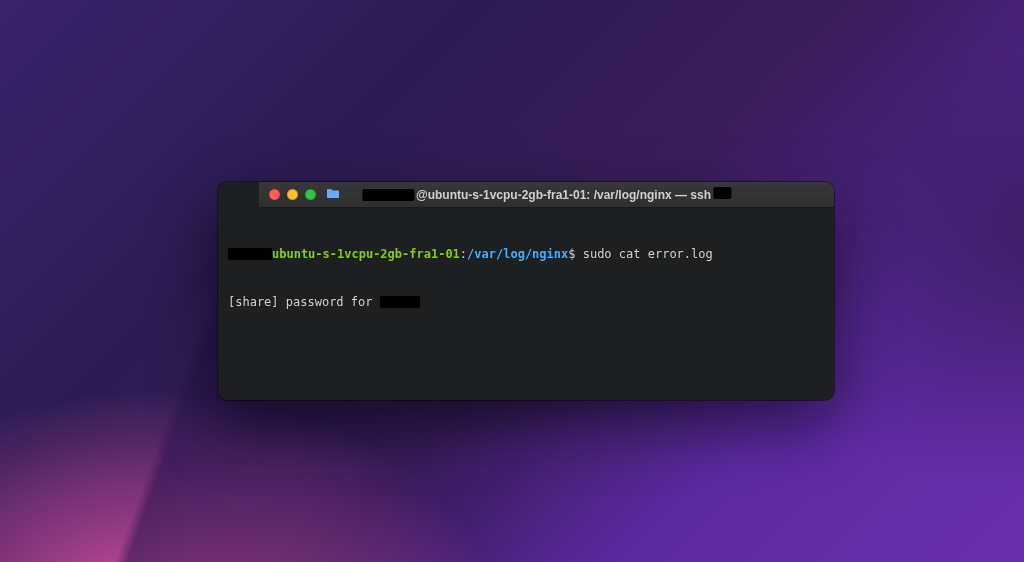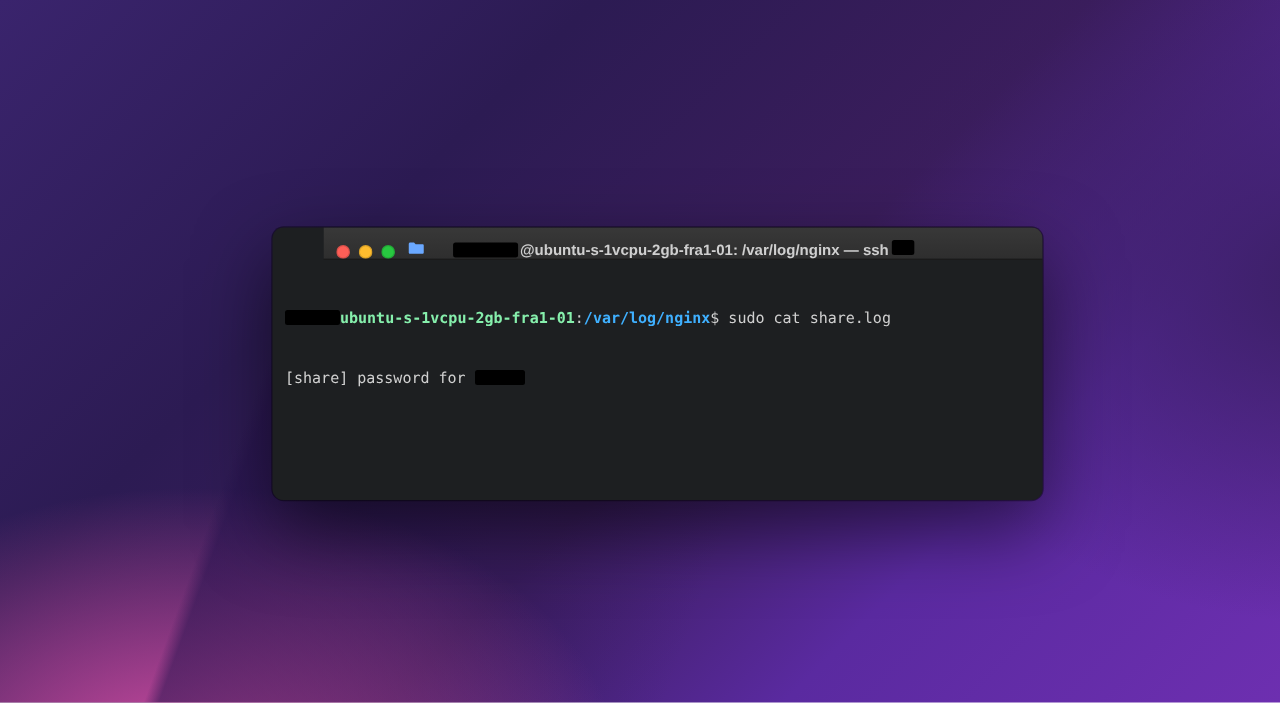--- a/index.html
+++ b/index.html
@@ -20,21 +20,21 @@
       position: absolute;
       left: 218px; top: 182px; width: 616px; height: 218px;
       border-radius: 9px;
       box-shadow: 0 24px 60px rgba(0,0,0,0.55), 0 0 0 1px rgba(0,0,0,0.4);
       overflow: hidden;
       background: #1d1f21;
     }
     .titlebar {
       height: 26px;
       background: linear-gradient(#383838, #2e2e2e);
-      display: flex; align-items: flex-end; padding: 0 10px;
+      display: flex; align-items: center; padding: 0 10px;
       position: relative;
       border-bottom: 1px solid #1a1a1a;
       margin-left: 41px;
     }
     .traffic { display: flex; gap: 7px; }
     .traffic span { width: 11px; height: 11px; border-radius: 50%; display: block; }
     .traffic .red { background: #ff5f57; border: .5px solid rgba(0,0,0,.15); }
     .traffic .yellow { background: #febc2e; border: .5px solid rgba(0,0,0,.15); }
     .traffic .green { background: #28c840; border: .5px solid rgba(0,0,0,.15); }
     .folder-icon { margin-left: 10px; color: #7aa9ff; font-size: 12px; }
@@ -43,21 +43,21 @@
     .term-body {
       padding: 6px 10px 10px 10px;
       font-family: "SFMono-Regular", Menlo, Consolas, monospace;
       font-size: 12px; line-height: 16px;
       color: #d0d0d0;
       white-space: pre;
       overflow: hidden;
       background: #1d1f21;
     }
     .line { white-space: pre-wrap; word-break: break-all; }
-    .prompt-user { color: #86efac; font-weight: 600; text-align: right; }
+    .prompt-user { color: #84cc16; font-weight: 600; text-align: right; }
     .prompt-path { color: #3fb0ff; font-weight: 600; }
     .prompt-dollar { color: #cfcfcf; }
     .redact-block { display:inline-block; background:#000; height:12px; vertical-align:-2px; border-radius:2px; }
     .rw { width: 44px; }
     .rw2 { width: 40px; }
     .title-tail .redact { width: 18px; }
   </style>
 </head>
 <body>
 
@@ -77,21 +77,21 @@
         </svg>
     </span>
     <div class="title-text">
       <span class="redact"></span>
         <span>@ubuntu-s-1vcpu-2gb-fra1-01: /var/log/nginx — ssh </span>
         <span class="title-tail"><span class="redact"></span></span>
     </div>
   </div>
 
   <div class="term-body">
-    <div class="line"><span class="redact-block rw"></span><span class="prompt-user"><span>ubuntu-s-1vcpu-2gb-fra1-01</span></span><span class="prompt-dollar">:</span><span class="prompt-path">/var/log/nginx</span><span class="prompt-dollar">$</span><span> sudo cat share.log</span></div>
+    <div class="line"><span class="redact-block rw"></span><span class="prompt-user"><span>ubuntu-s-1vcpu-2gb-fra1-01</span></span><span class="prompt-dollar">:</span><span class="prompt-path">/var/log/nginx</span><span class="prompt-dollar">$</span><span> sudo cat error.log</span></div>
     <div class="line"><span>[share] password for </span><span class="redact-block rw2"></span></div>
     
     
     
     
     
   </div>
 </div>
 
 </body></html>

